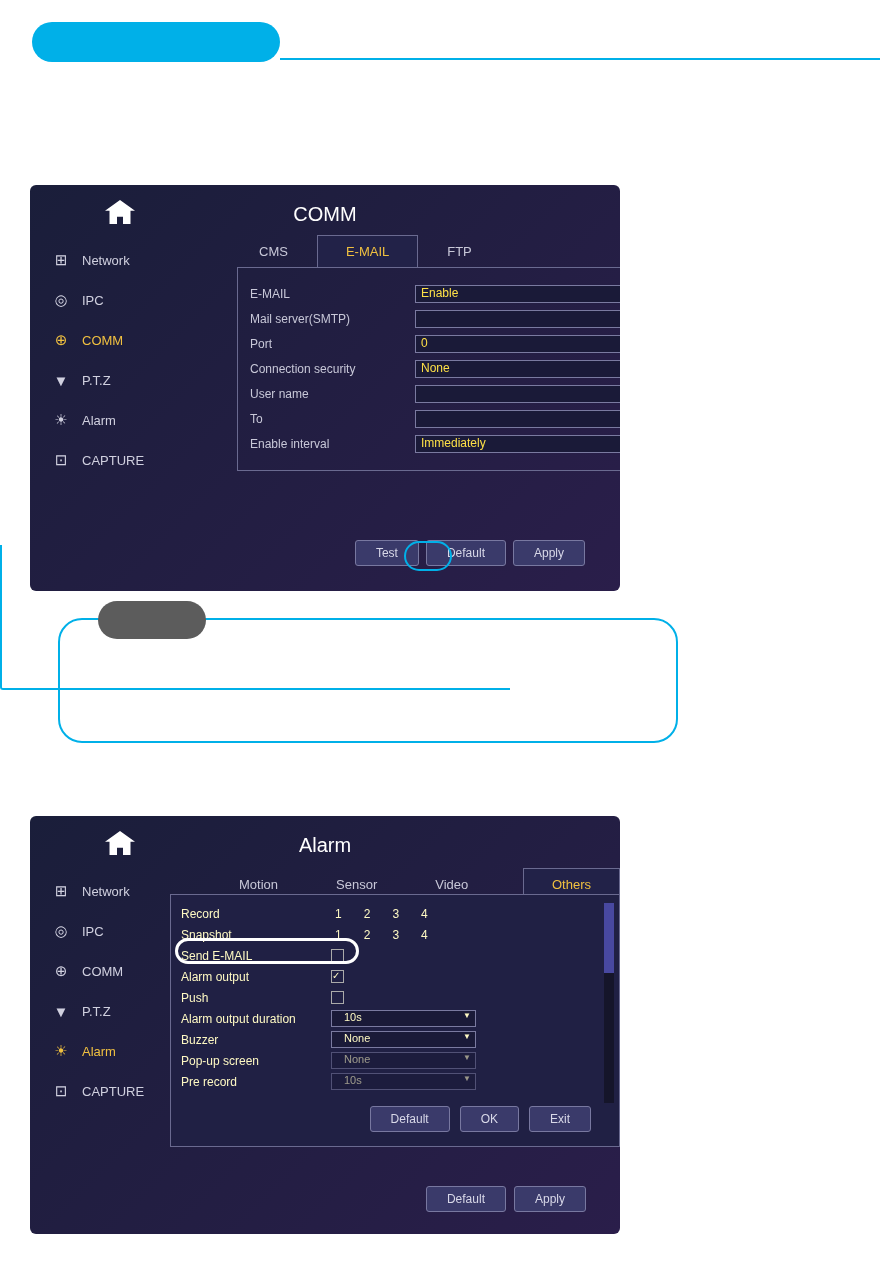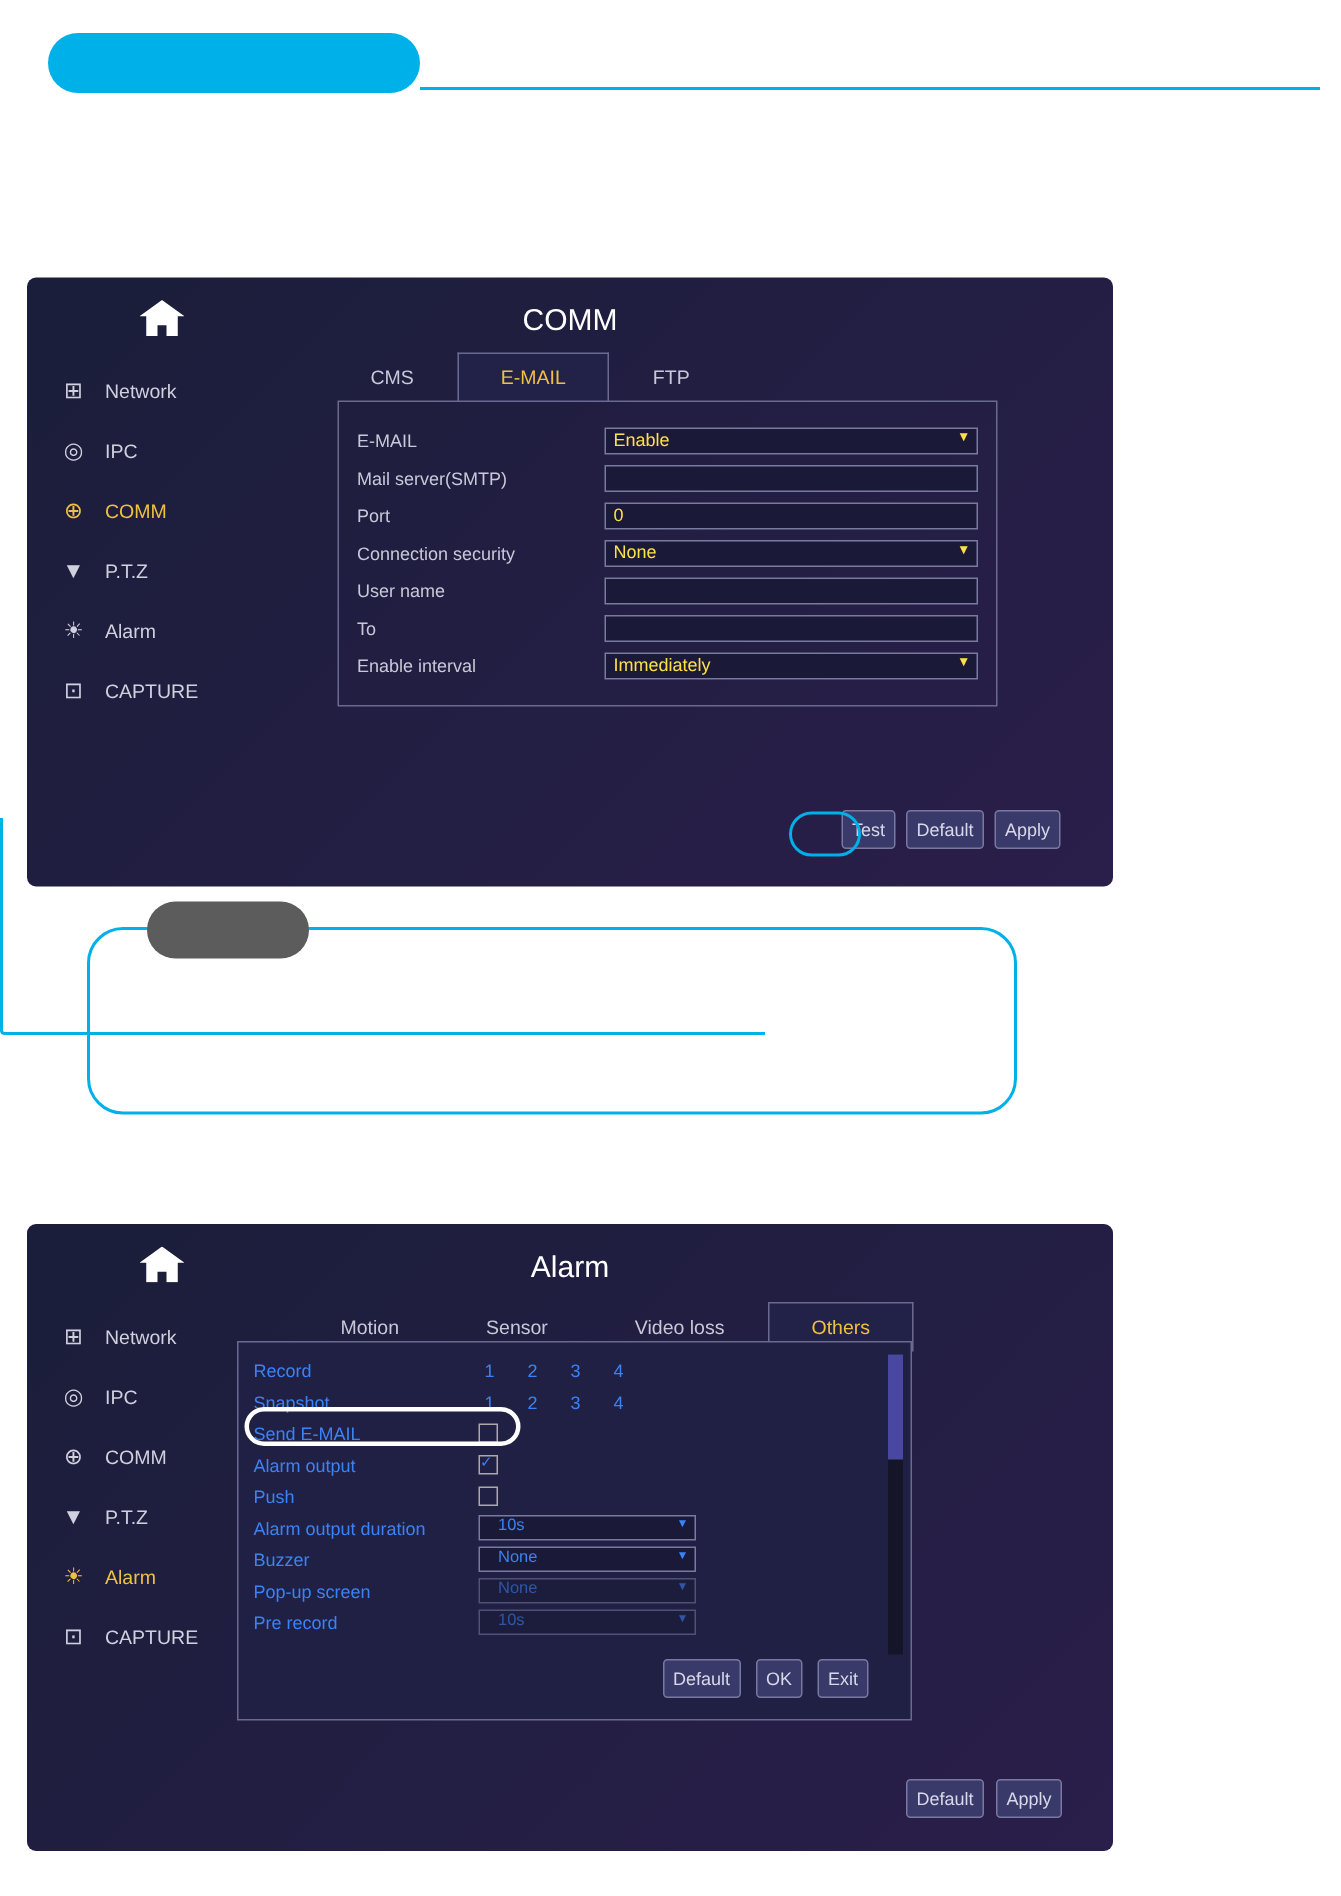--- a/index.html
+++ b/index.html
@@ -1,44 +1,44 @@
 <!DOCTYPE html>
 <html><head>
   <meta charset="utf-8">
   <style>
     *{margin:0;padding:0;box-sizing:border-box;font-family:Arial,sans-serif}
     body{background:#fff;width:894px;position:relative}
     .top-pill{position:absolute;top:22px;left:32px;width:248px;height:40px;background:#00b0e8;border-radius:20px}
     .top-line{position:absolute;top:58px;left:280px;width:600px;height:2px;background:#00b0e8}
-    .screenshot{position:relative;margin-left:18px;width:724px;border-radius:6px;overflow:hidden}
+    .screenshot{position:relative;margin-left:30px;width:590px;border-radius:6px;overflow:hidden}
     .ss1{margin-top:185px;height:406px;background:linear-gradient(135deg,#1a1e3a,#2a1e4a)}
     .ss2{margin-top:225px;height:418px;background:linear-gradient(135deg,#1a1e3a,#2a1e4a)}
     .home-icon{position:absolute;top:15px;left:75px;width:30px;height:24px;background:#fff;clip-path:polygon(15% 100%,15% 45%,0 45%,50% 0,100% 45%,85% 45%,85% 100%,60% 100%,60% 70%,40% 70%,40% 100%)}
     .screen-title{position:absolute;top:18px;left:50%;transform:translateX(-50%);color:#fff;font-size:20px;font-weight:400}
     .sidebar{position:absolute;top:55px;left:10px;width:170px}
     .side-item{display:flex;align-items:center;padding:11px 0 11px 10px;color:#d0d0df;font-size:13px;cursor:pointer}
     .side-item.active{color:#f0c040}
     .side-icon{width:22px;height:18px;margin-right:10px;display:flex;align-items:center;justify-content:center;font-size:15px}
     .tabs{position:absolute;top:50px;left:200px;display:flex}
     .tab{padding:8px 28px;color:#c8c8d8;font-size:13px;cursor:pointer;border:1px solid transparent}
     .tab.active{color:#f0c040;border:1px solid #6a6a90;border-bottom:none;background:#222248}
     .panel{position:absolute;top:82px;left:207px;width:440px;border:1px solid #6a6a90;padding:12px}
     .row{display:flex;align-items:center;margin:3px 0;height:22px}
     .lbl{width:165px;color:#c8c8d8;font-size:12px}
     .inp,.sel{flex:1;height:18px;background:#1a1a38;border:1px solid #7a7aa0;color:#fde047;font-size:12px;padding:0 5px;position:relative}
     .sel::after{content:"▼";position:absolute;right:4px;font-size:9px}
     .btns{position:absolute;bottom:25px;right:35px;display:flex;gap:7px}
-    .btn{padding:5px 6px;background:#3a3a6a;border:1px solid #7878a0;color:#d8d8e8;font-size:12px;border-radius:3px;cursor:pointer}
+    .btn{padding:5px 20px;background:#3a3a6a;border:1px solid #7878a0;color:#d8d8e8;font-size:12px;border-radius:3px;cursor:pointer}
     .test-ring{position:absolute;bottom:20px;right:168px;width:48px;height:30px;border:2px solid #00b0e8;border-radius:15px}
     .connector{position:absolute;top:545px;left:0;width:510px;height:145px;border-left:2px solid #00b0e8;border-bottom:2px solid #00b0e8;border-bottom-left-radius:3px}
     .notice-box{position:absolute;top:618px;left:58px;width:620px;height:125px;border:2px solid #00b0e8;border-radius:24px}
     .notice-pill{position:absolute;top:-19px;left:38px;width:108px;height:38px;background:#5c5c5c;border-radius:19px}
     .apanel{position:absolute;top:78px;left:140px;width:450px;border:1px solid #6a6a90;background:#202044;padding:8px 0 14px}
     .atabs{position:absolute;top:52px;left:180px;display:flex}
-    .arow{display:flex;align-items:center;padding:2px 10px;height:21px;color:#3b82f6;font-size:12px}
+    .arow{display:flex;align-items:center;padding:2px 10px;height:21px;color:#fef9c3;font-size:12px}
     .albl{width:150px}
     .anums{display:flex;gap:22px;padding-left:4px}
     .abox{width:13px;height:13px;border:1px solid #aaa}
     .abox.chk::after{content:"✓";font-size:10px;display:block;line-height:10px}
     .asel{width:145px;height:17px;background:#1a1a38;border:1px solid #7a7aa0;font-size:11px;padding:0 12px;position:relative}
     .asel::after{content:"▼";position:absolute;right:4px;font-size:8px}
     .asel.dim{opacity:.55}
     .abtns{display:flex;gap:10px;justify-content:flex-end;margin:14px 28px 0}
     .highlight-ring{position:absolute;border:3px solid #fff;border-radius:14px}
     .outer-btns{position:absolute;bottom:22px;right:34px;display:flex;gap:8px}

